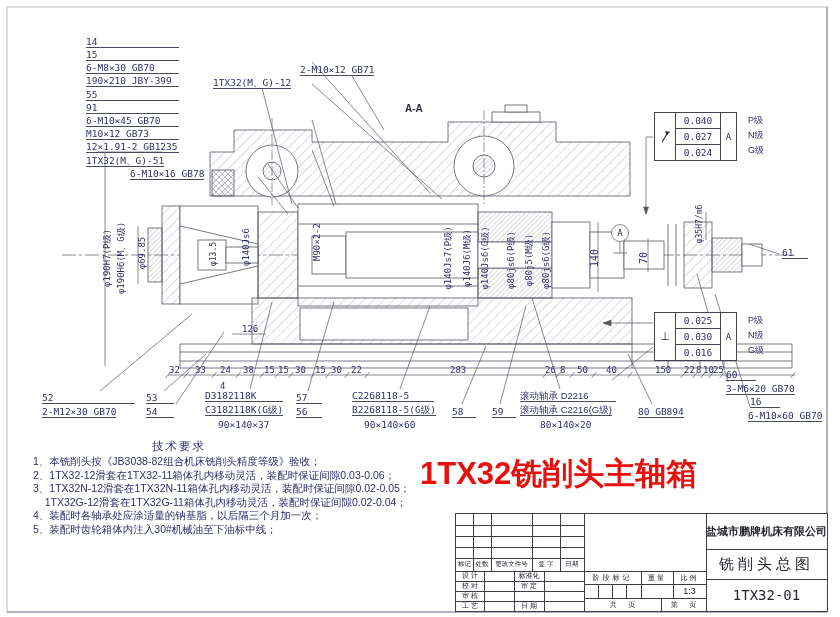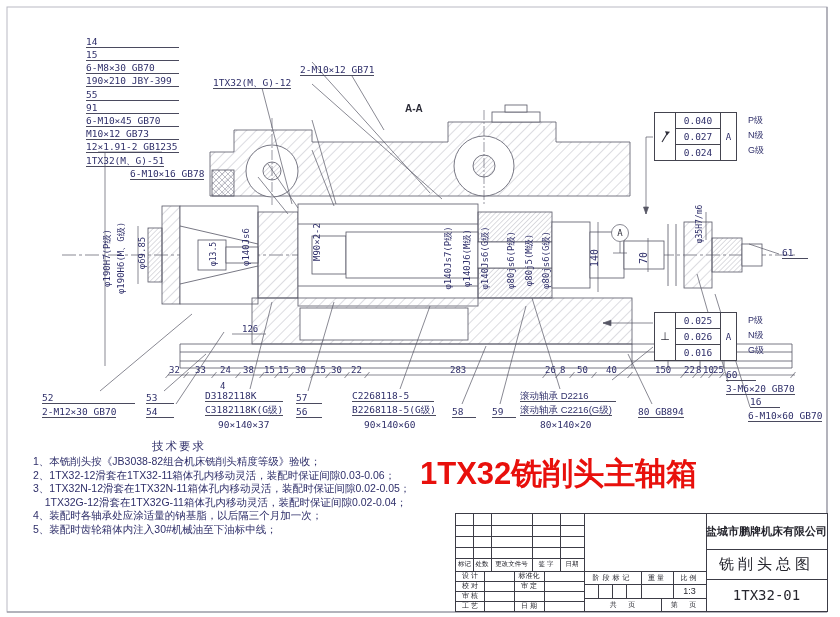--- a/index.html
+++ b/index.html
@@ -209,21 +209,21 @@
     <div class="tf-datum">A</div>
   </div>
   <div class="grade" style="left:748px;top:114px;">P级</div>
   <div class="grade" style="left:748px;top:129px;">N级</div>
   <div class="grade" style="left:748px;top:144px;">G级</div>
 
   <div class="tf" style="left:654px;top:312px;">
     <div class="tf-sym">⊥</div>
     <div class="tf-vals">
       <div>0.025</div>
-      <div>0.026</div>
+      <div>0.030</div>
       <div>0.016</div>
     </div>
     <div class="tf-datum">A</div>
   </div>
   <div class="grade" style="left:748px;top:314px;">P级</div>
   <div class="grade" style="left:748px;top:329px;">N级</div>
   <div class="grade" style="left:748px;top:344px;">G级</div>
 
   <div class="datum-a" style="left:620px;top:233px;">A</div>
 

